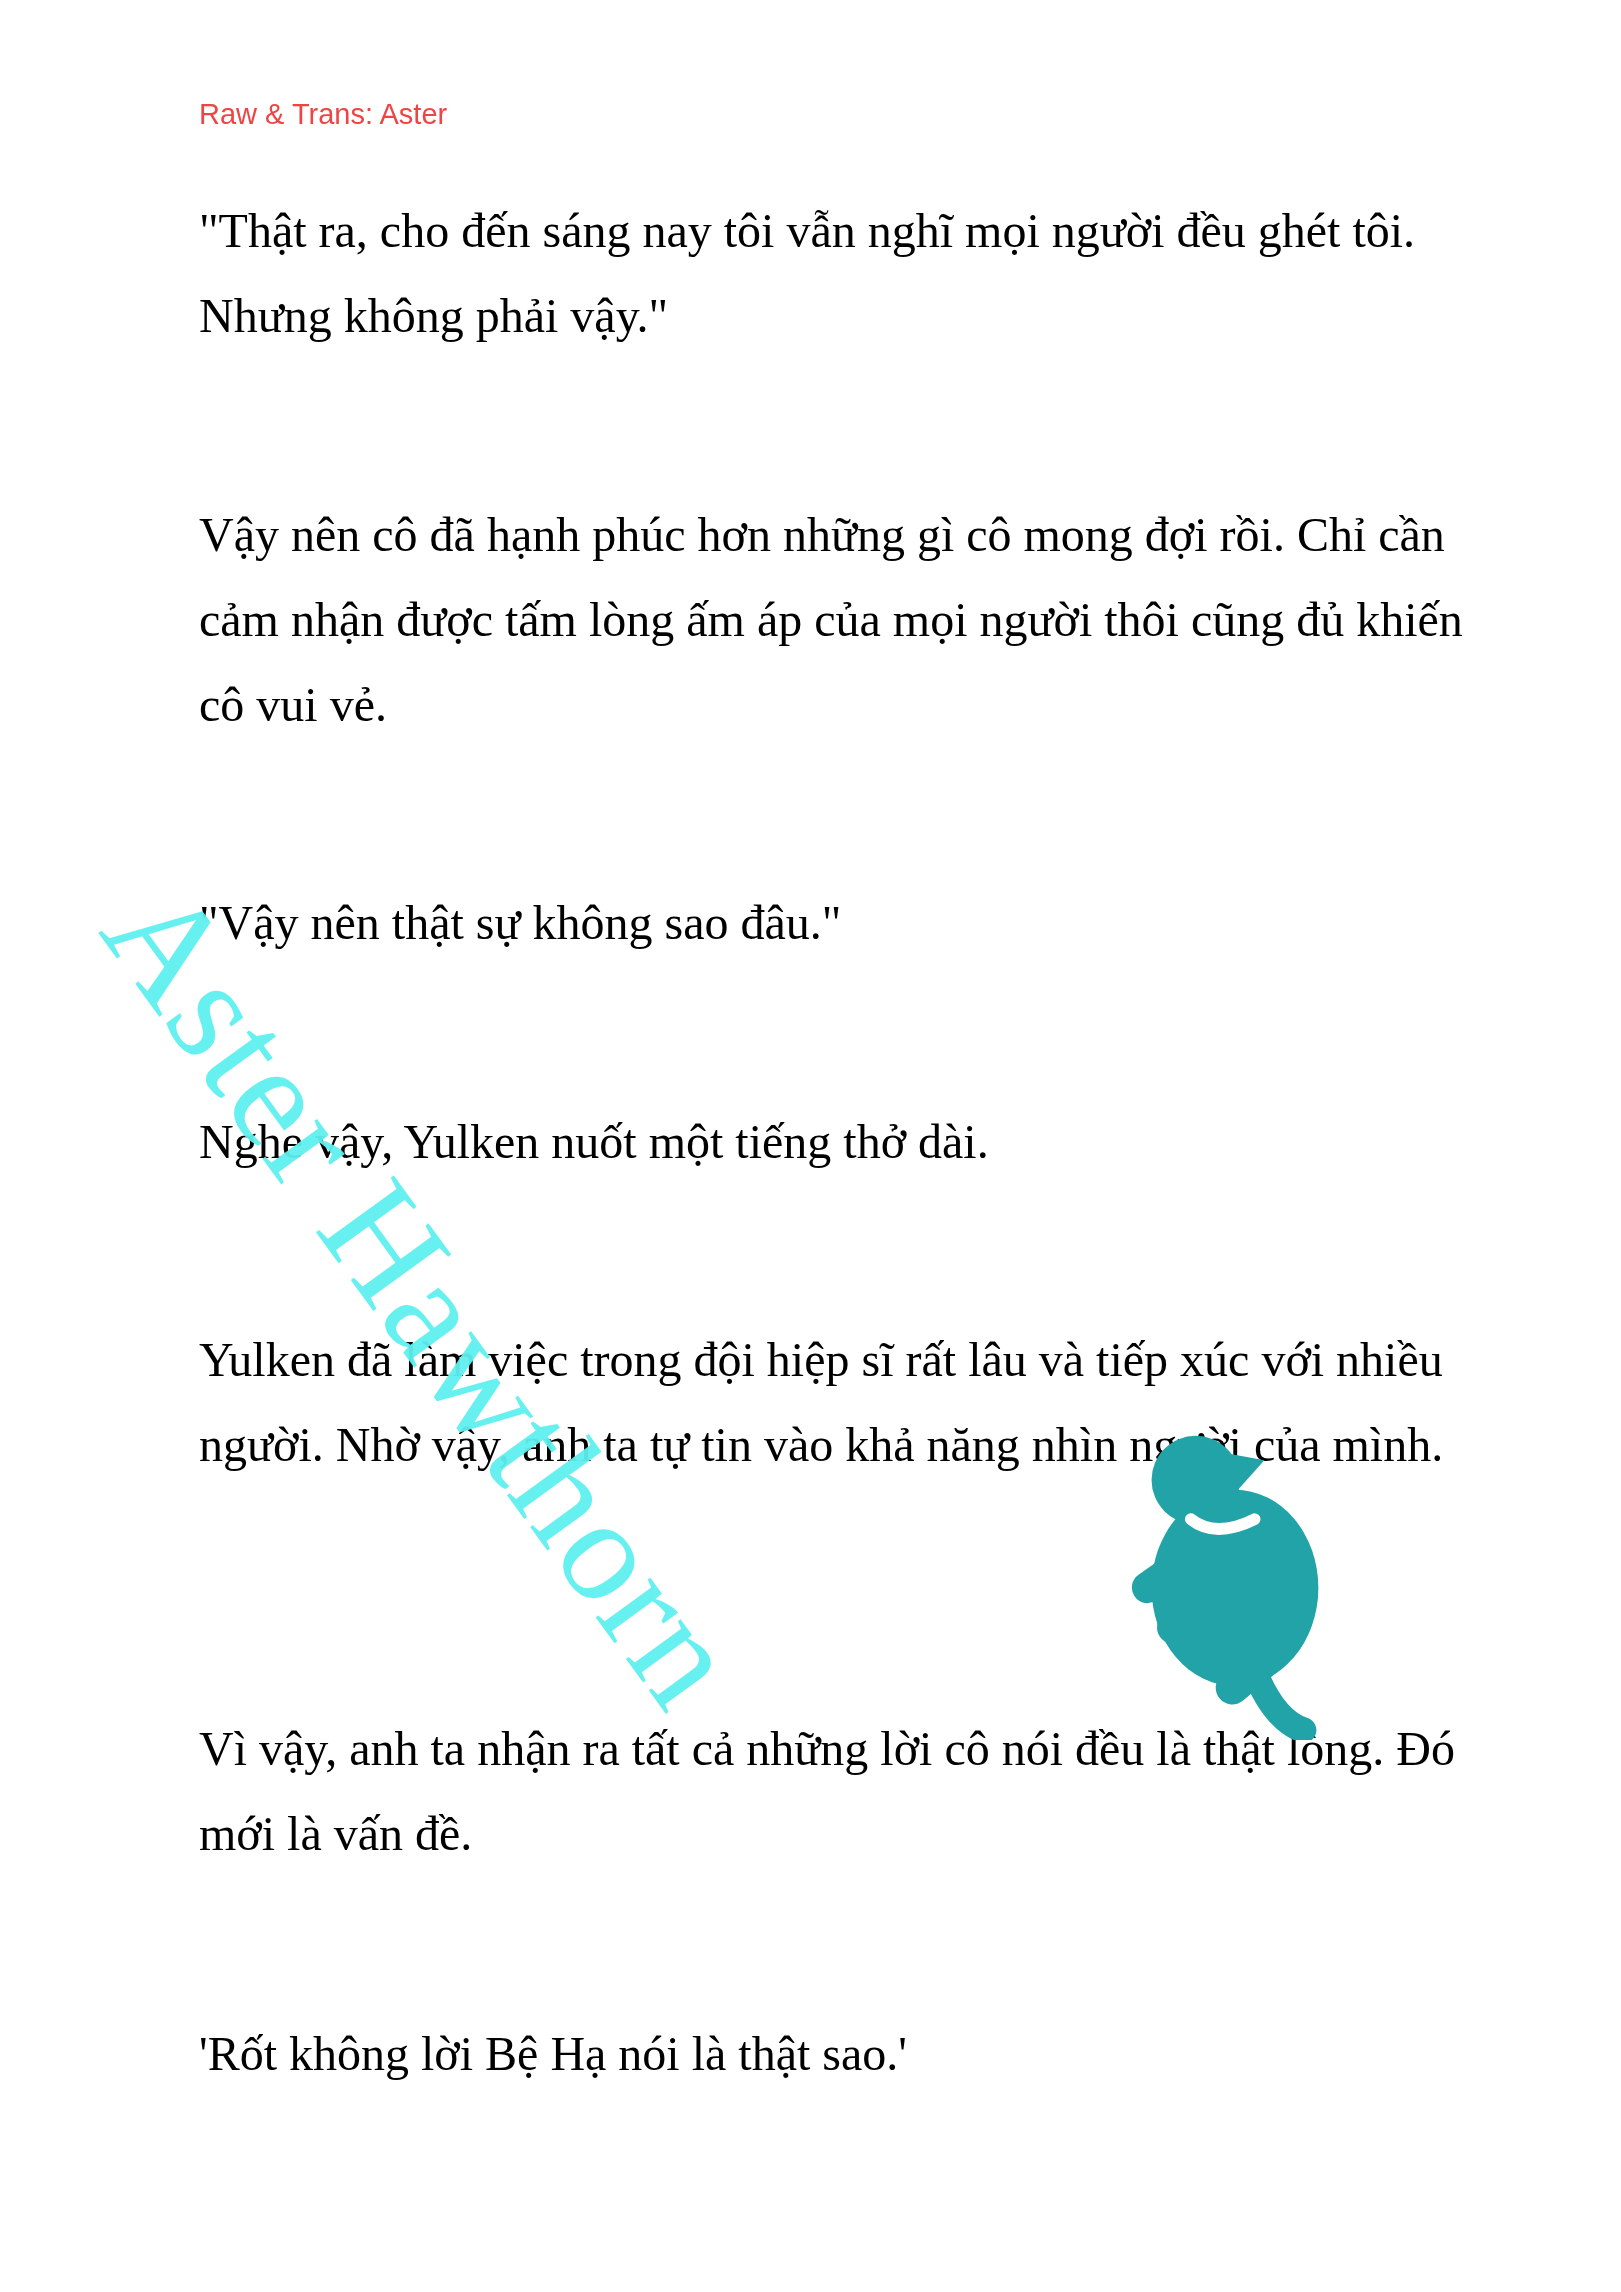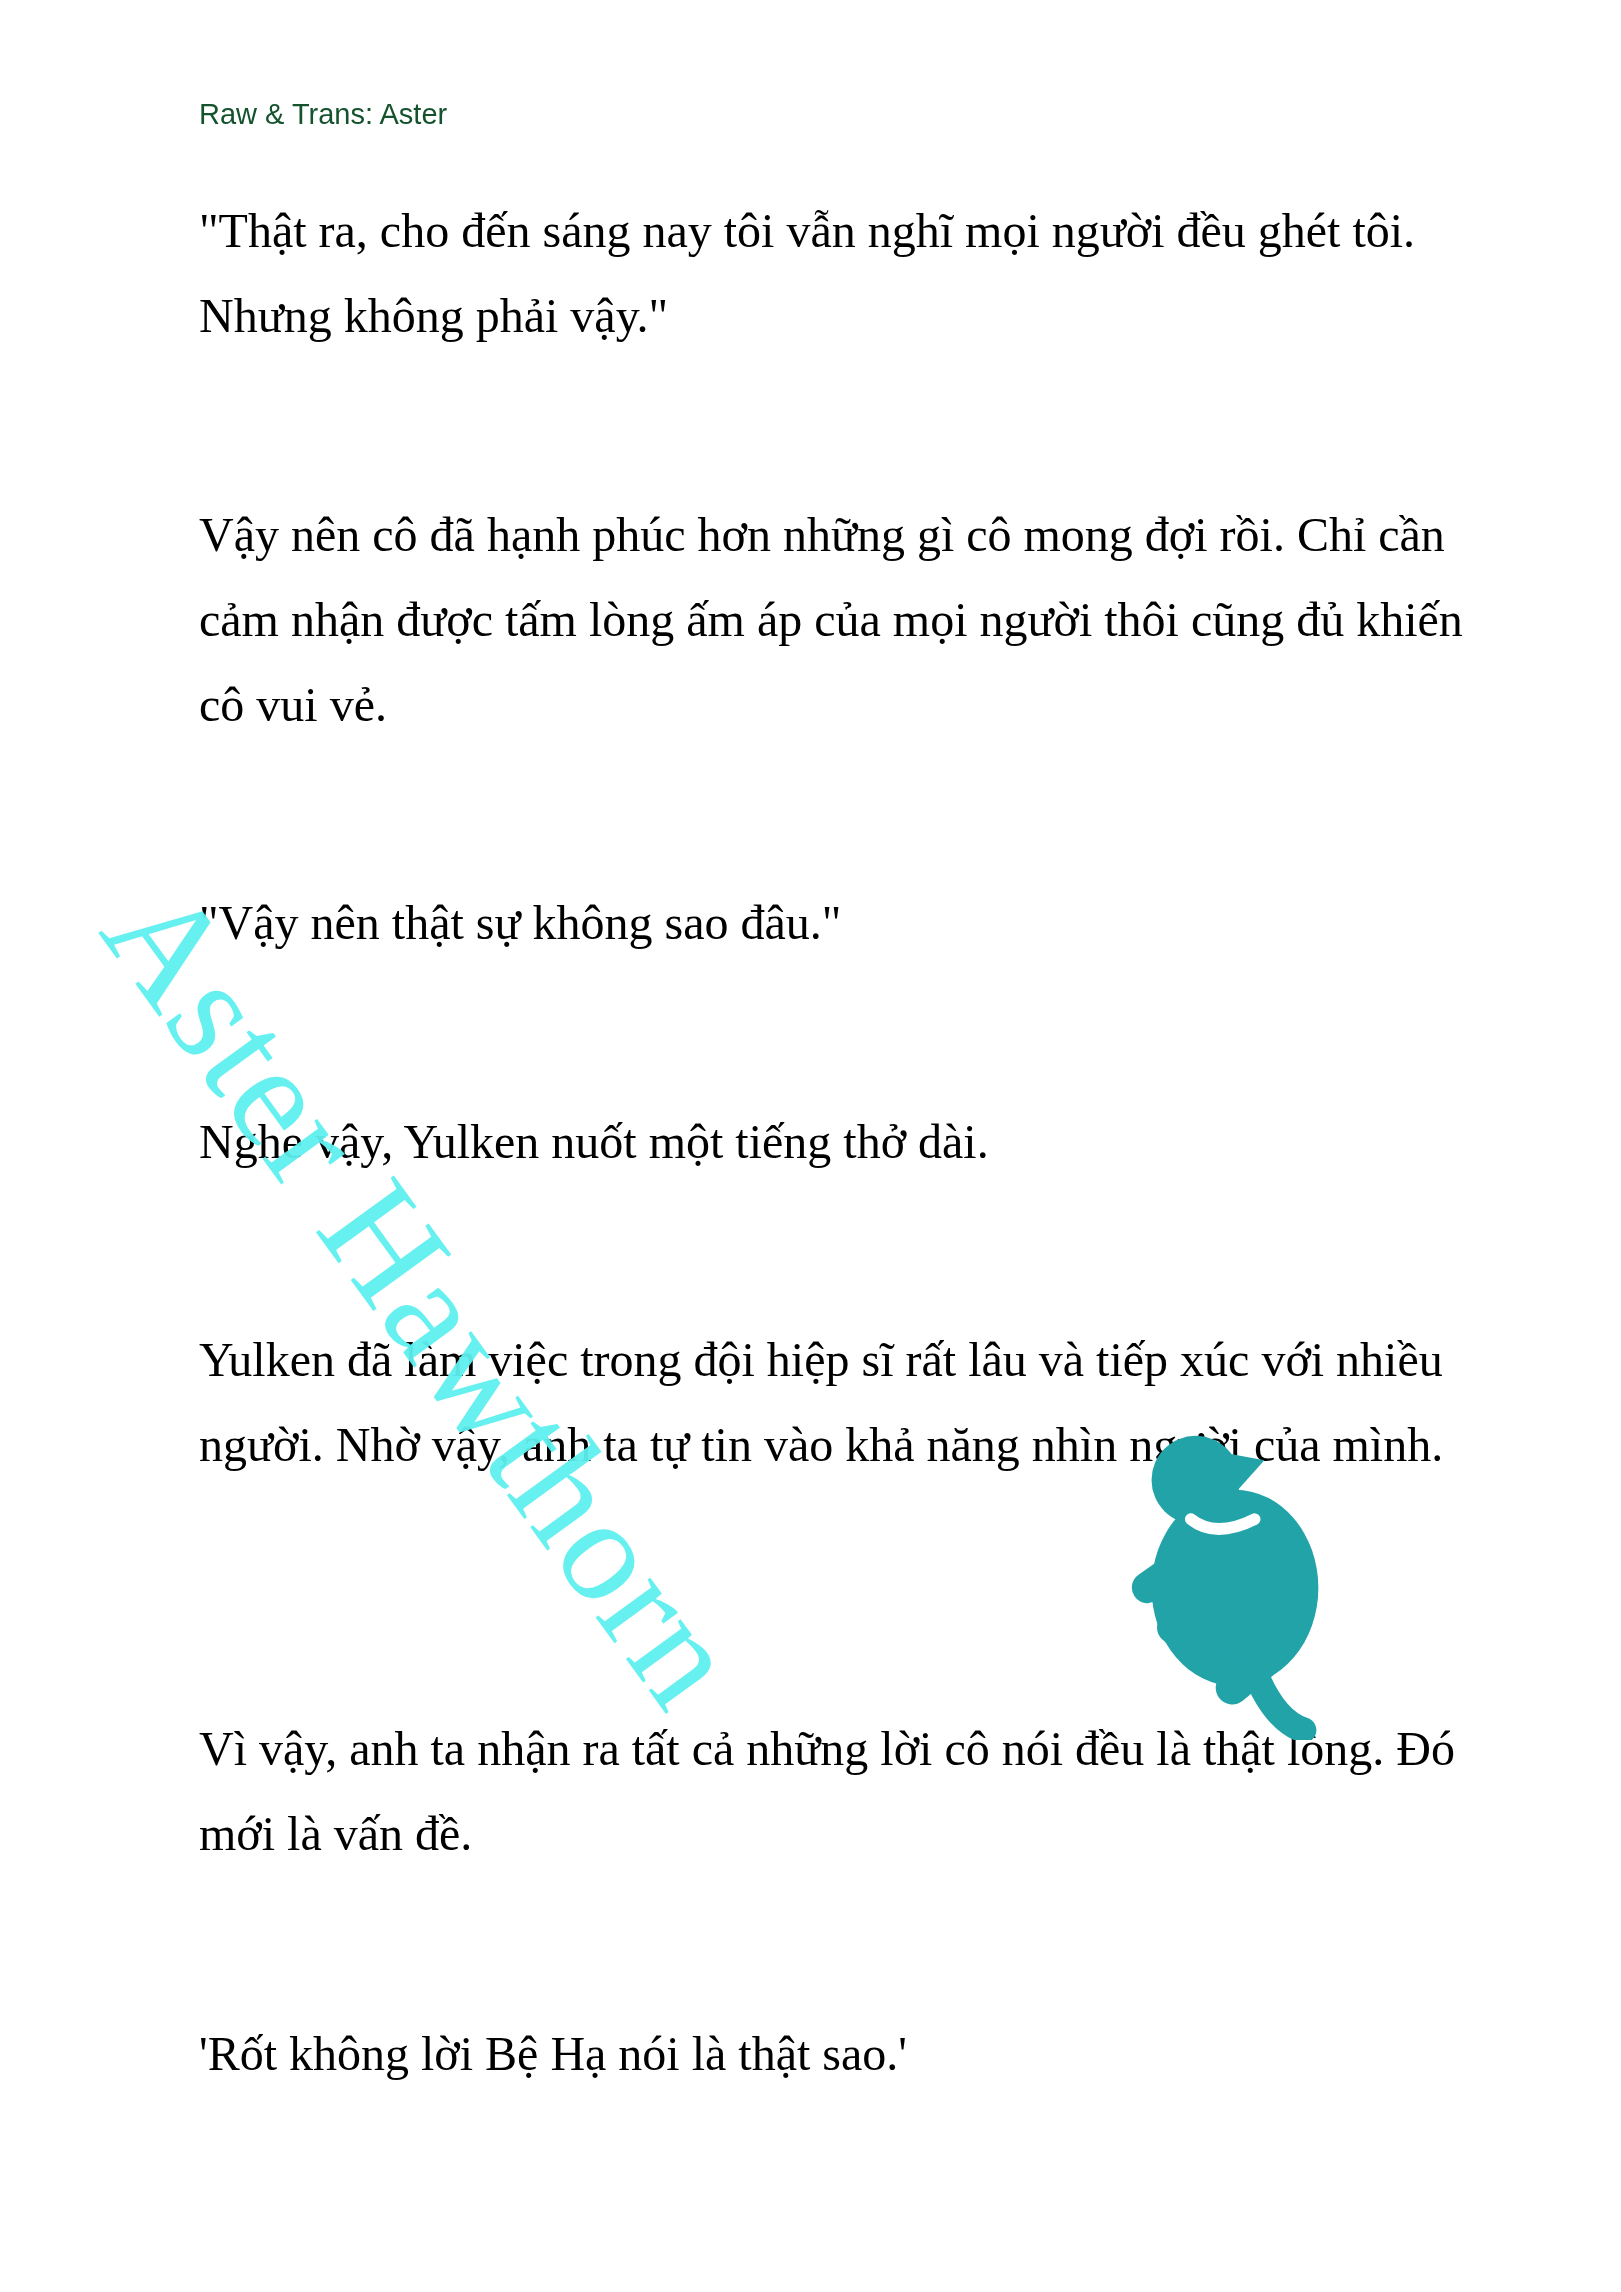--- a/index.html
+++ b/index.html
@@ -1,17 +1,17 @@
 <!DOCTYPE html>
 <html><head>
 <meta charset="utf-8">
 <style>
   html,body{margin:0;padding:0;background:#fff;}
   body{width:1621px;height:2293px;position:relative;overflow:hidden;}
-  .header{position:absolute;left:199px;top:98px;font-family:"Liberation Sans",sans-serif;font-size:29px;color:#14532d;}
+  .header{position:absolute;left:199px;top:98px;font-family:"Liberation Sans",sans-serif;font-size:29px;color:#ef4444;}
   .para{position:absolute;left:199px;width:1274px;font-family:"Liberation Serif",serif;font-size:48px;line-height:85px;color:#000;margin:0;}
   .watermark{position:absolute;left:206px;top:853px;font-family:"Liberation Serif",serif;font-size:147px;color:#5ef0f0;transform-origin:0 0;transform:rotate(54deg);white-space:nowrap;opacity:0.95;letter-spacing:2px;}
   .cat{position:absolute;left:1127px;top:1426px;width:211px;height:314px;}
 </style>
 </head>
 <body>
 
 <div class="header">Raw &amp; Trans: Aster</div>
 
 <p class="para" style="top:188px;">"Thật ra, cho đến sáng nay tôi vẫn nghĩ mọi người đều ghét tôi. Nhưng không phải vậy."</p>

